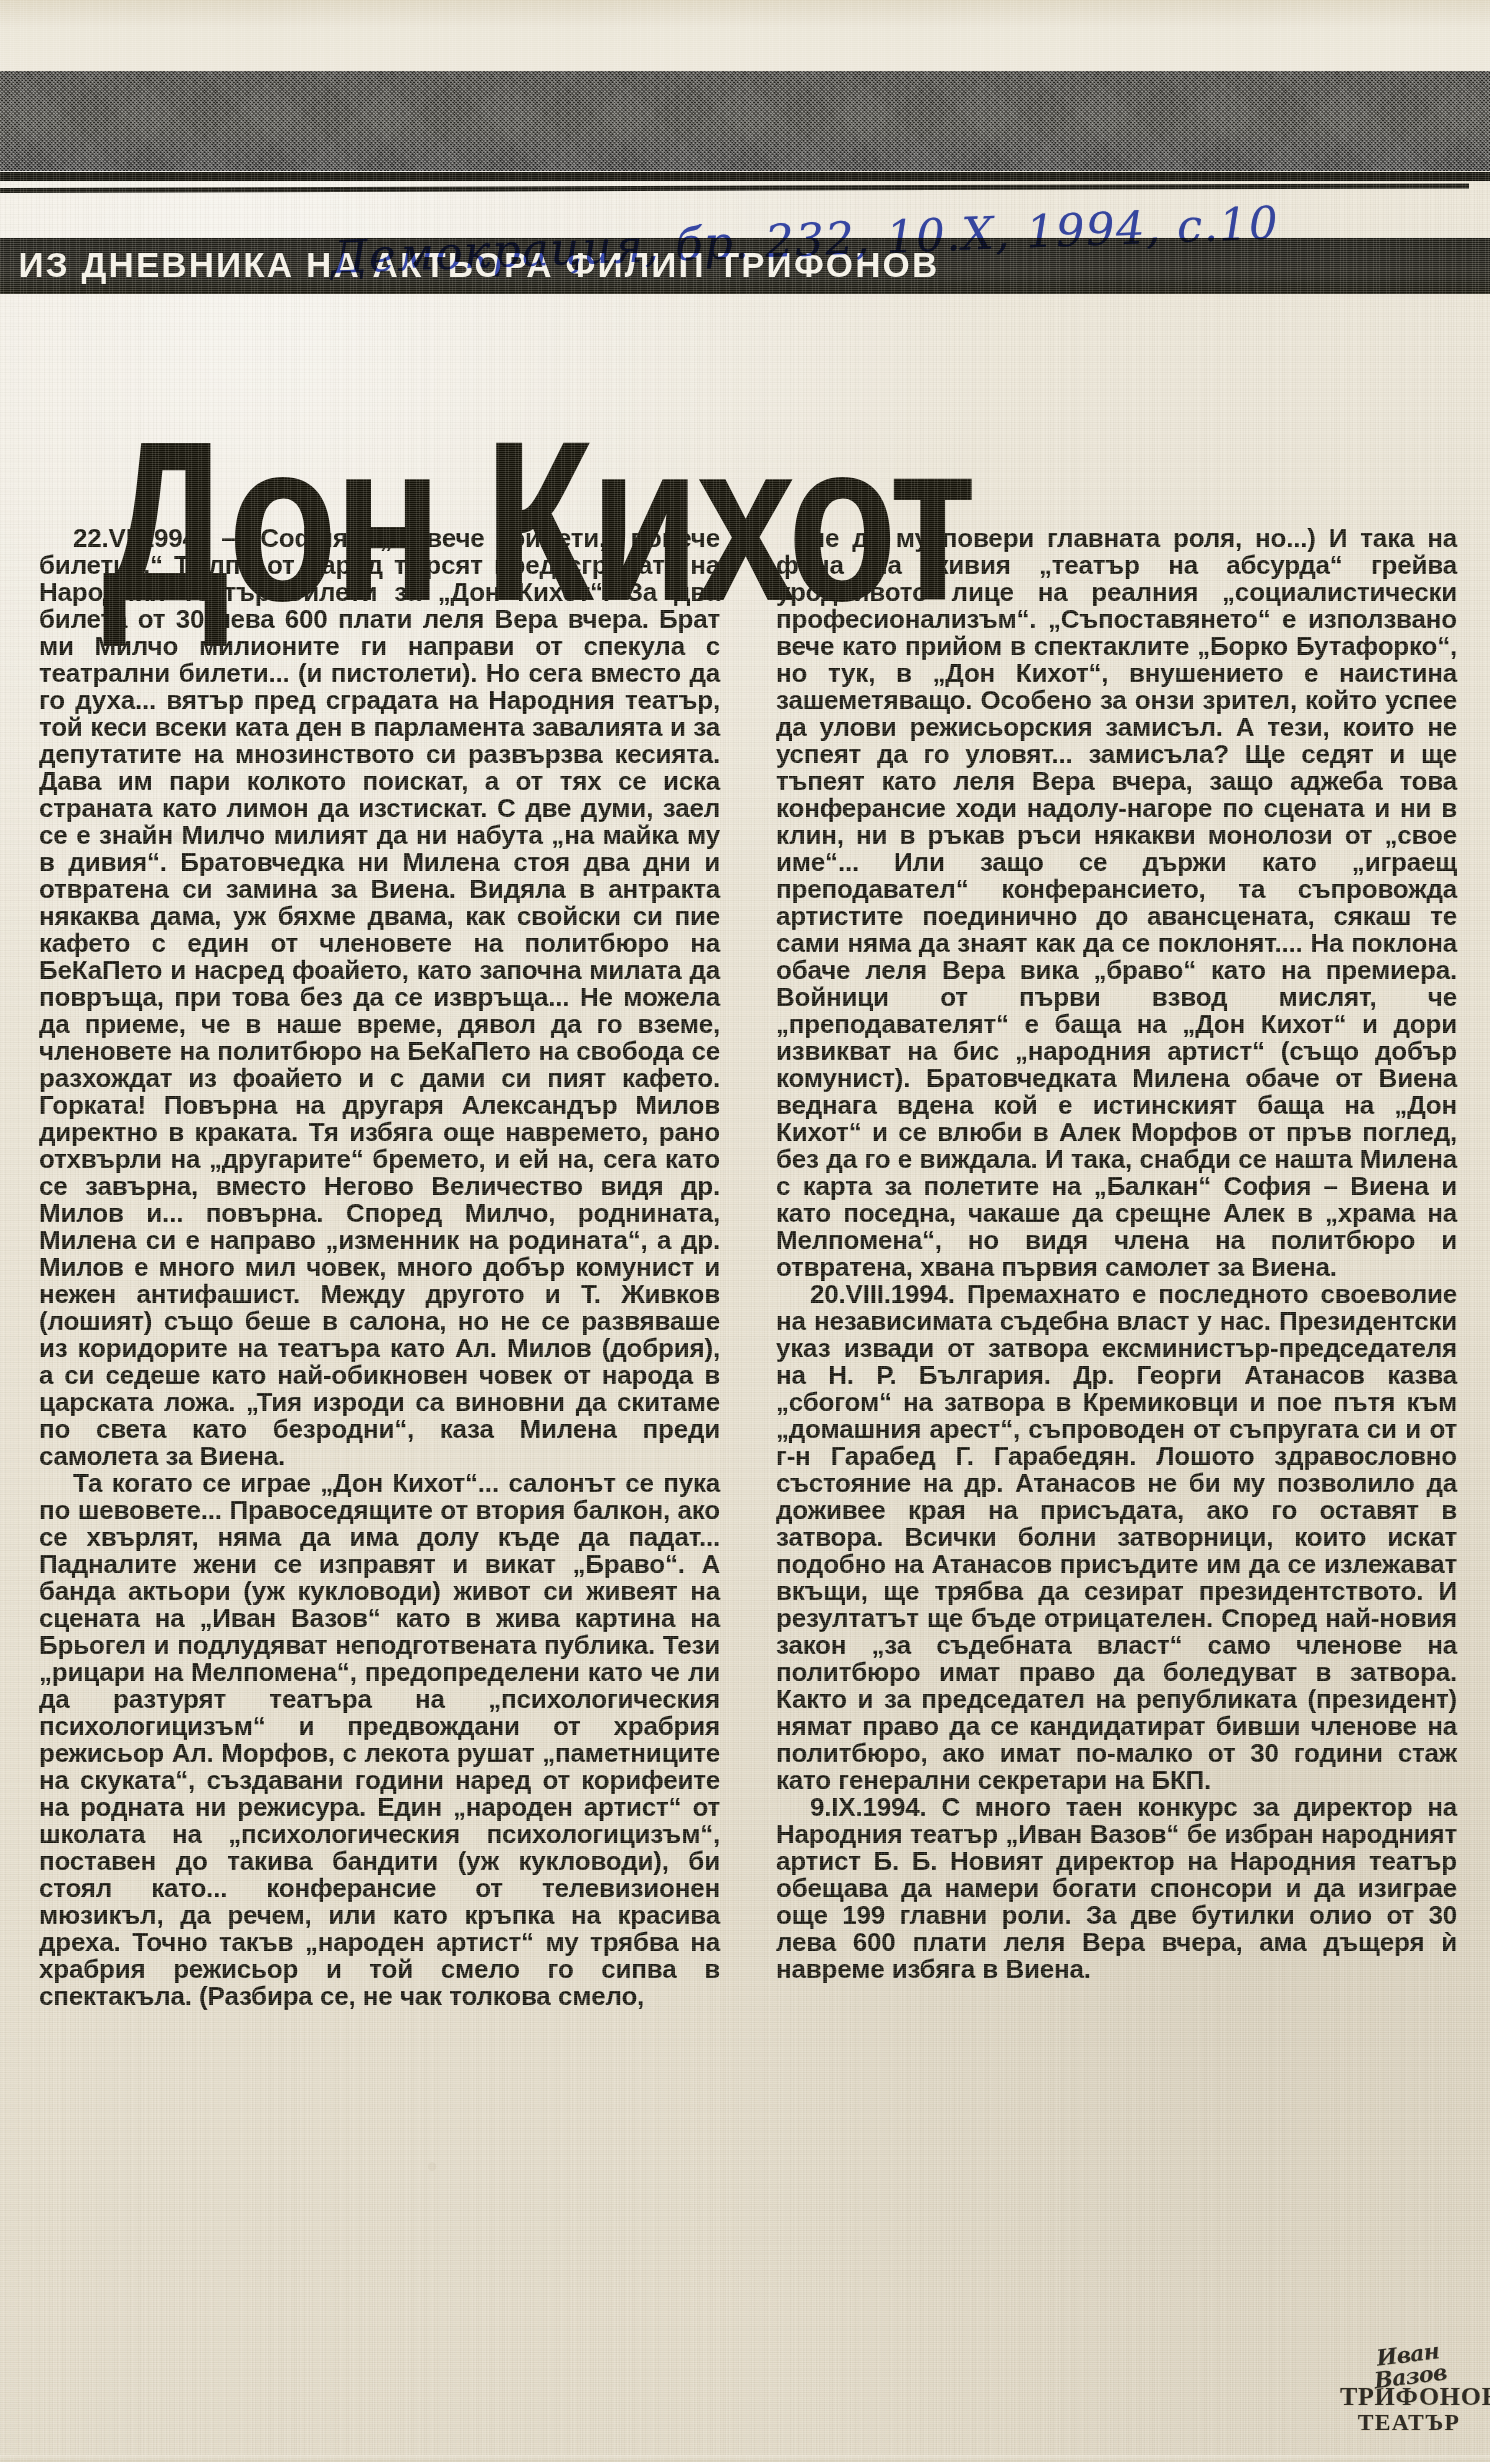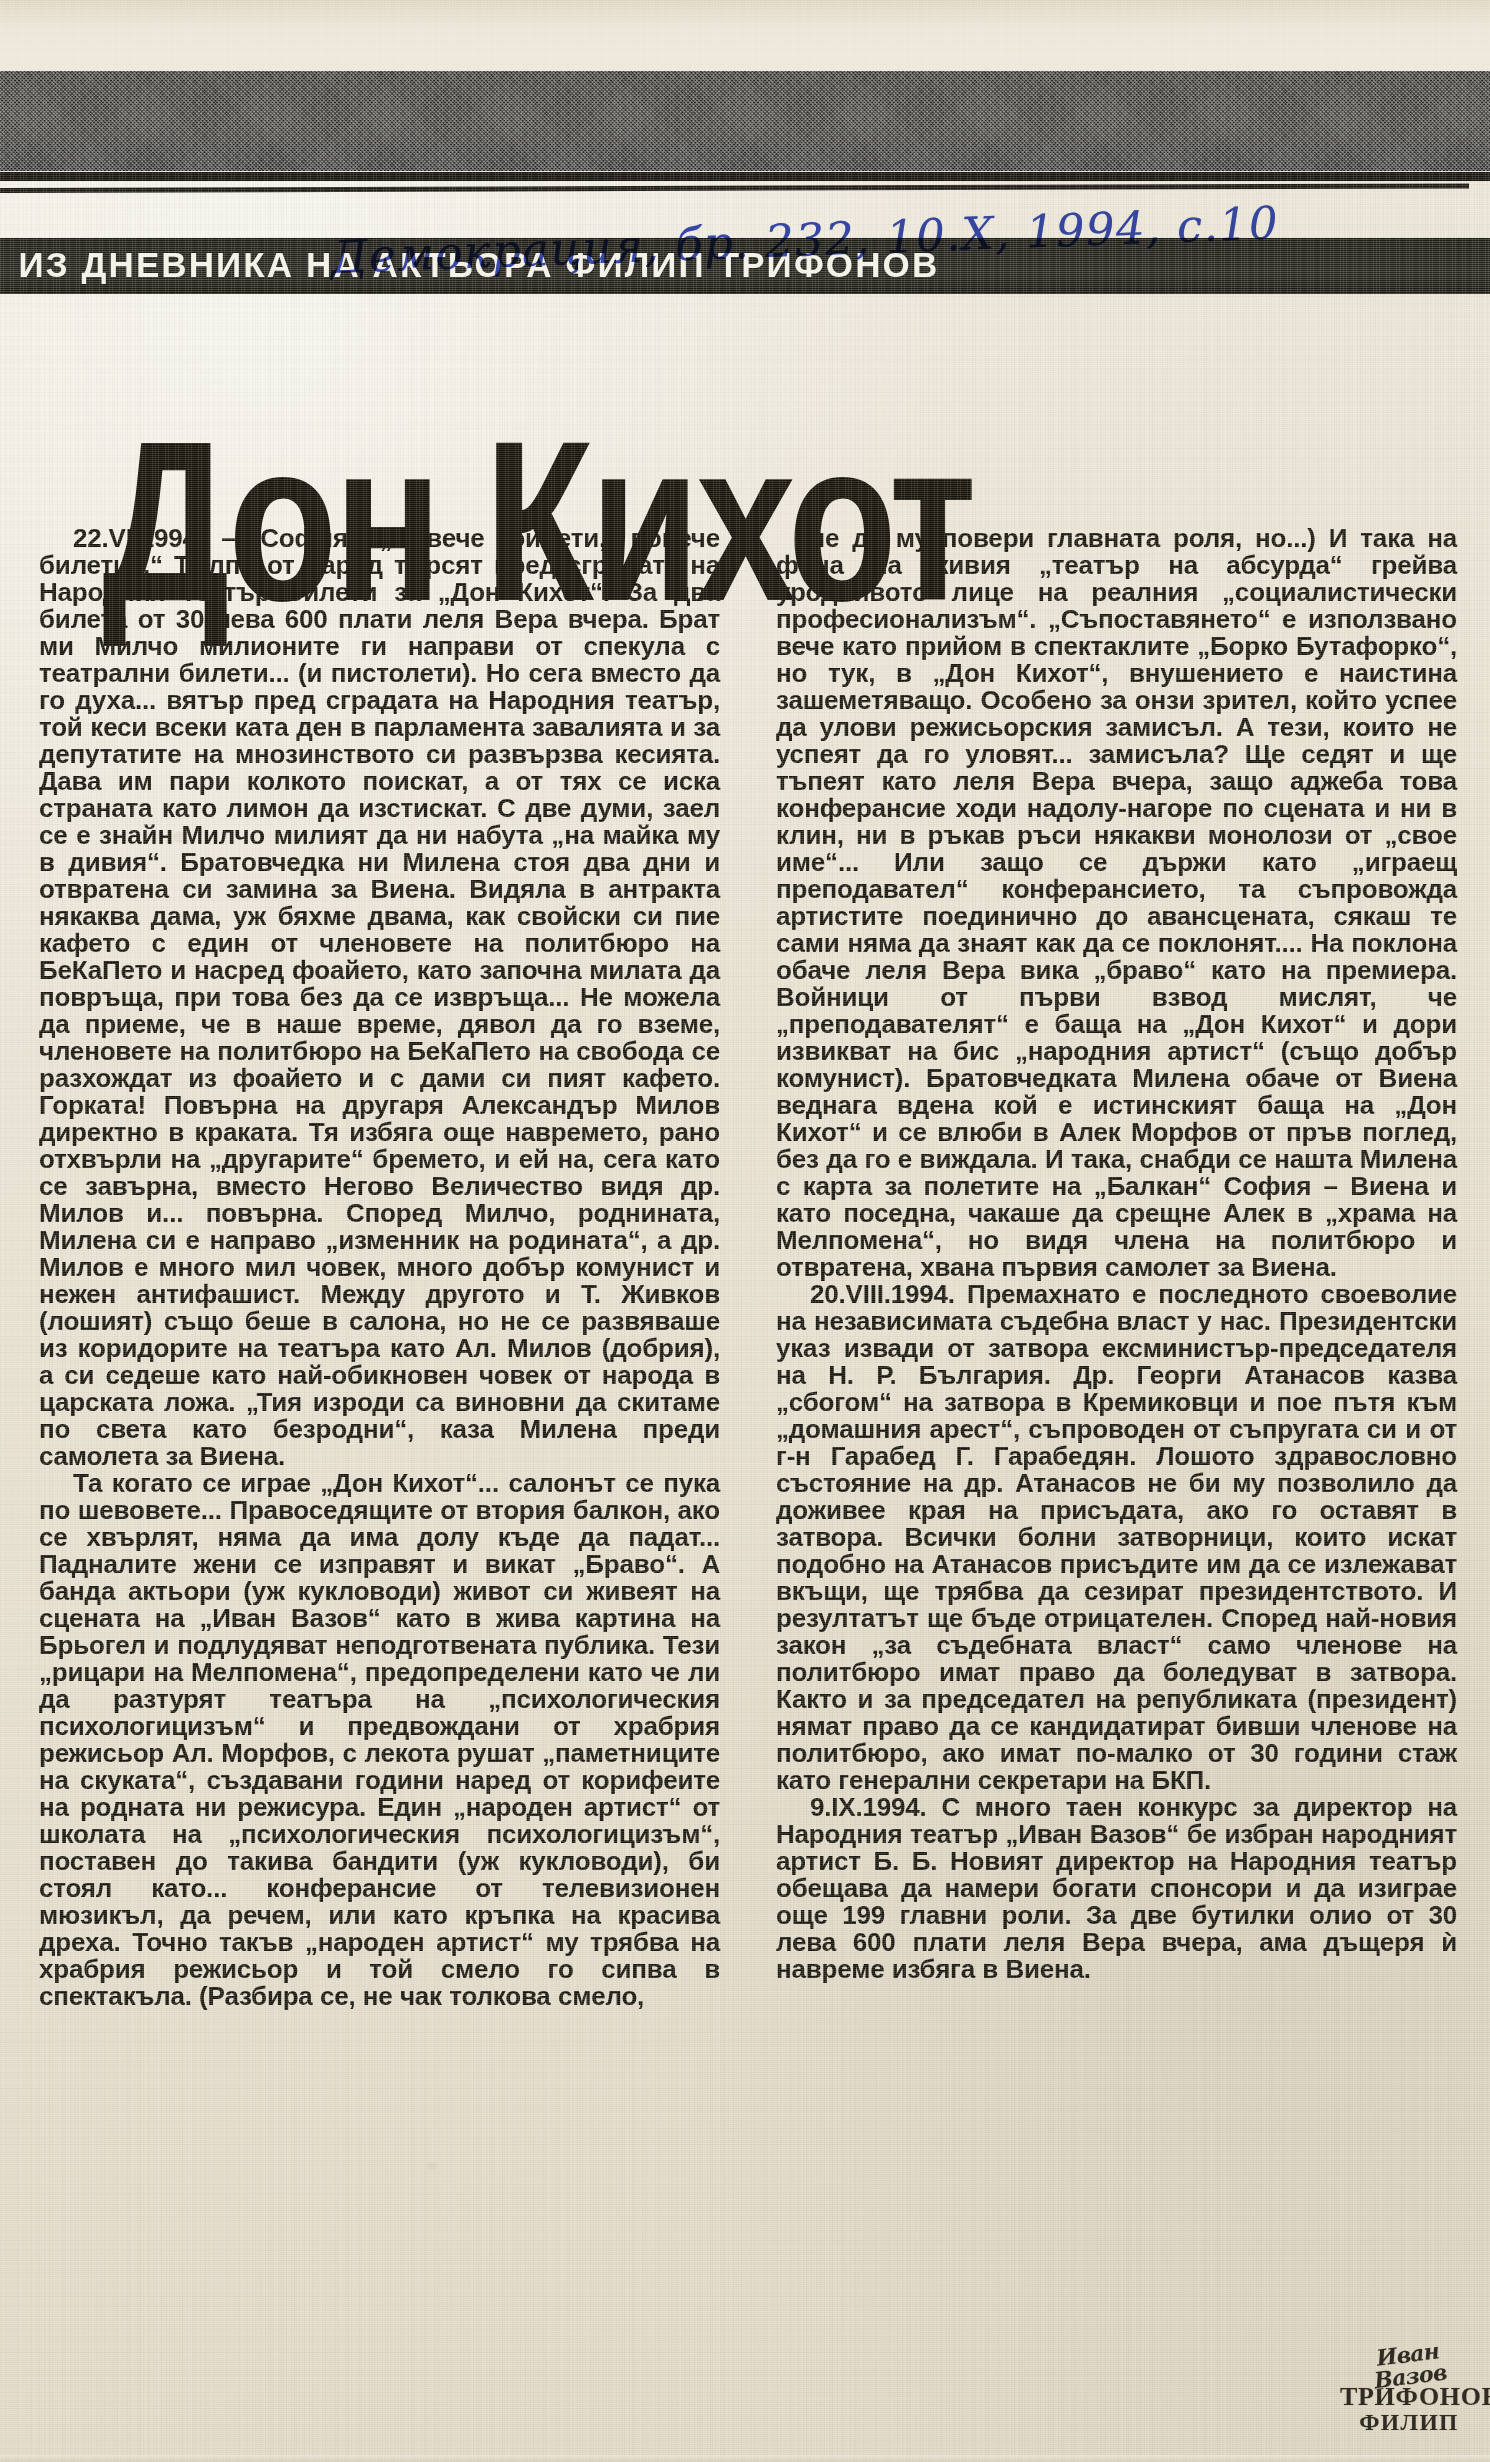--- a/index.html
+++ b/index.html
@@ -229,21 +229,21 @@
       <p class="para">че да му повери главната роля, но...) И така на фона на живия „театър на абсурда“ грейва уродливото лице на реалния „социалистически професионализъм“. „Съпоставянето“ е използвано вече като прийом в спектаклите „Борко Бутафорко“, но тук, в „Дон Кихот“, внушението е наистина зашеметяващо. Особено за онзи зрител, който успее да улови режисьорския замисъл. А тези, които не успеят да го уловят... замисъла? Ще седят и ще тъпеят като леля Вера вчера, защо аджеба това конферансие ходи надолу-нагоре по сцената и ни в клин, ни в ръкав ръси някакви монолози от „свое име“... Или защо се държи като „играещ преподавател“ конферансието, та съпровожда артистите поединично до авансцената, сякаш те сами няма да знаят как да се поклонят.... На поклона обаче леля Вера вика „браво“ като на премиера. Войници от първи взвод мислят, че „преподавателят“ е баща на „Дон Кихот“ и дори извикват на бис „народния артист“ (също добър комунист). Братовчедката Милена обаче от Виена веднага вдена кой е истинският баща на „Дон Кихот“ и се влюби в Алек Морфов от пръв поглед, без да го е виждала. И така, снабди се нашта Милена с карта за полетите на „Балкан“ София – Виена и като поседна, чакаше да срещне Алек в „храма на Мелпомена“, но видя члена на политбюро и отвратена, хвана първия самолет за Виена.</p>
       <p class="para">20.VIII.1994. Премахнато е последното своеволие на независимата съдебна власт у нас. Президентски указ извади от затвора ексминистър-председателя на Н. Р. България. Др. Георги Атанасов казва „сбогом“ на затвора в Кремиковци и пое пътя към „домашния арест“, съпроводен от съпругата си и от г-н Гарабед Г. Гарабедян. Лошото здравословно състояние на др. Атанасов не би му позволило да доживее края на присъдата, ако го оставят в затвора. Всички болни затворници, които искат подобно на Атанасов присъдите им да се излежават вкъщи, ще трябва да сезират президентството. И резултатът ще бъде отрицателен. Според най-новия закон „за съдебната власт“ само членове на политбюро имат право да боледуват в затвора. Както и за председател на републиката (президент) нямат право да се кандидатират бивши членове на политбюро, ако имат по-малко от 30 години стаж като генерални секретари на БКП.</p>
       <p class="para">9.IX.1994. С много таен конкурс за директор на Народния театър „Иван Вазов“ бе избран народният артист Б. Б. Новият директор на Народния театър обещава да намери богати спонсори и да изиграе още 199 главни роли. За две бутилки олио от 30 лева 600 плати леля Вера вчера, ама дъщеря ѝ навреме избяга в Виена.</p>
     </div>
 
   </div>
 
   <div class="stamp">
     <span class="sig">Иван Вазов</span>
     <span class="l1">ТРИФОНОВ</span>
-    <span class="l2">ФИЛИП</span>
+    <span class="l2">ТЕАТЪР</span>
   </div>
 
   <div class="paper-texture"></div>
   <div class="paper-stains"></div>
   <div class="ink-noise"></div>
   <div class="edge-bottom"></div>
 
 </div>
 
 

